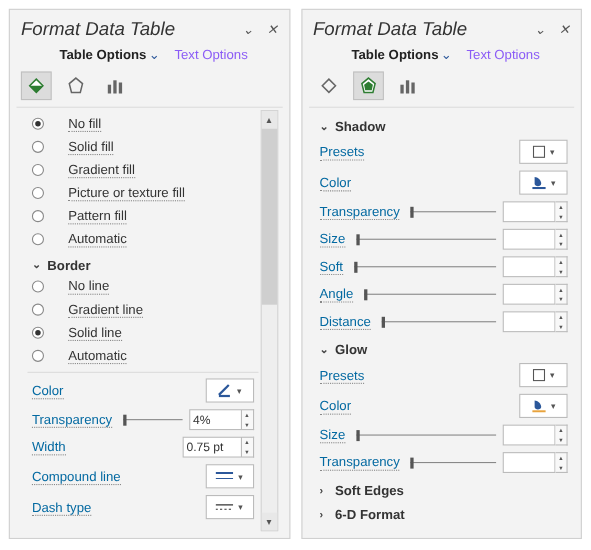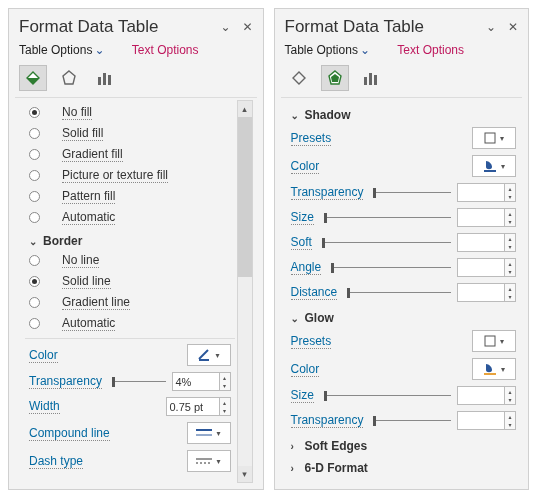--- a/index.html
+++ b/index.html
@@ -12,28 +12,29 @@
     padding: 6px 10px 6px 10px;
     display: flex;
     flex-direction: column;
     overflow: hidden;
   }
   .pane-header {
     display: flex;
     align-items: center;
     justify-content: space-between;
     padding: 2px 0 4px 0;
+    font-style: italic;
   }
   .pane-title { font-size: 17px; color: #333; }
   .hdr-icons { display: flex; gap: 12px; }
   .hdr-icons span { font-size: 12px; color: #555; cursor: pointer; }
   .tabs-row { font-size: 12px; padding: 2px 0 6px 0; }
-  .tab-primary { font-weight: 400; color: #222; }
+  .tab-primary { font-weight: 700; color: #222; margin-left: 35px; }
   .tab-caret { color: #2b579a; margin-left:2px; }
-  .tab-secondary { color: #be185d; margin-left: 24px; }
+  .tab-secondary { color: #8b5cf6; margin-left: 10px; }
   .icon-row { display: flex; align-items: center; gap: 8px; padding: 2px 0 6px 0; }
   .icon-btn {
     width: 28px; height: 26px;
     display: flex; align-items:center; justify-content:center;
     border: 1px solid transparent;
     cursor:pointer;
   }
   .icon-btn.selected { background: #dcdcdc; border:1px solid #c0c0c0; }
   .sep { border-top: 1px solid #dcdcdc; margin: 0 -4px 2px -4px; }
   .scroll-area { flex:1; display:flex; }
@@ -130,26 +131,26 @@
 
       <div class="section-head">
           <span class="caret">⌄</span>
           <span>Border</span>
         </div>
       <div class="radio-row">
           <span class="radio-dot"></span>
           <span class="ul">No line</span>
         </div>
       <div class="radio-row">
+          <span class="radio-dot"></span>
+          <span class="ul">Gradient line</span>
+        </div>
+      <div class="radio-row">
           <span class="radio-dot sel"></span>
           <span class="ul">Solid line</span>
-        </div>
-      <div class="radio-row">
-          <span class="radio-dot"></span>
-          <span class="ul">Gradient line</span>
         </div>
       <div class="radio-row">
           <span class="radio-dot"></span>
           <span class="ul">Automatic</span>
         </div>
       <div class="sep" style="margin-top:4px;"></div>
 
       <div class="prop-row">
         <span class="prop-label ul">Color</span>
         <div class="combo">

